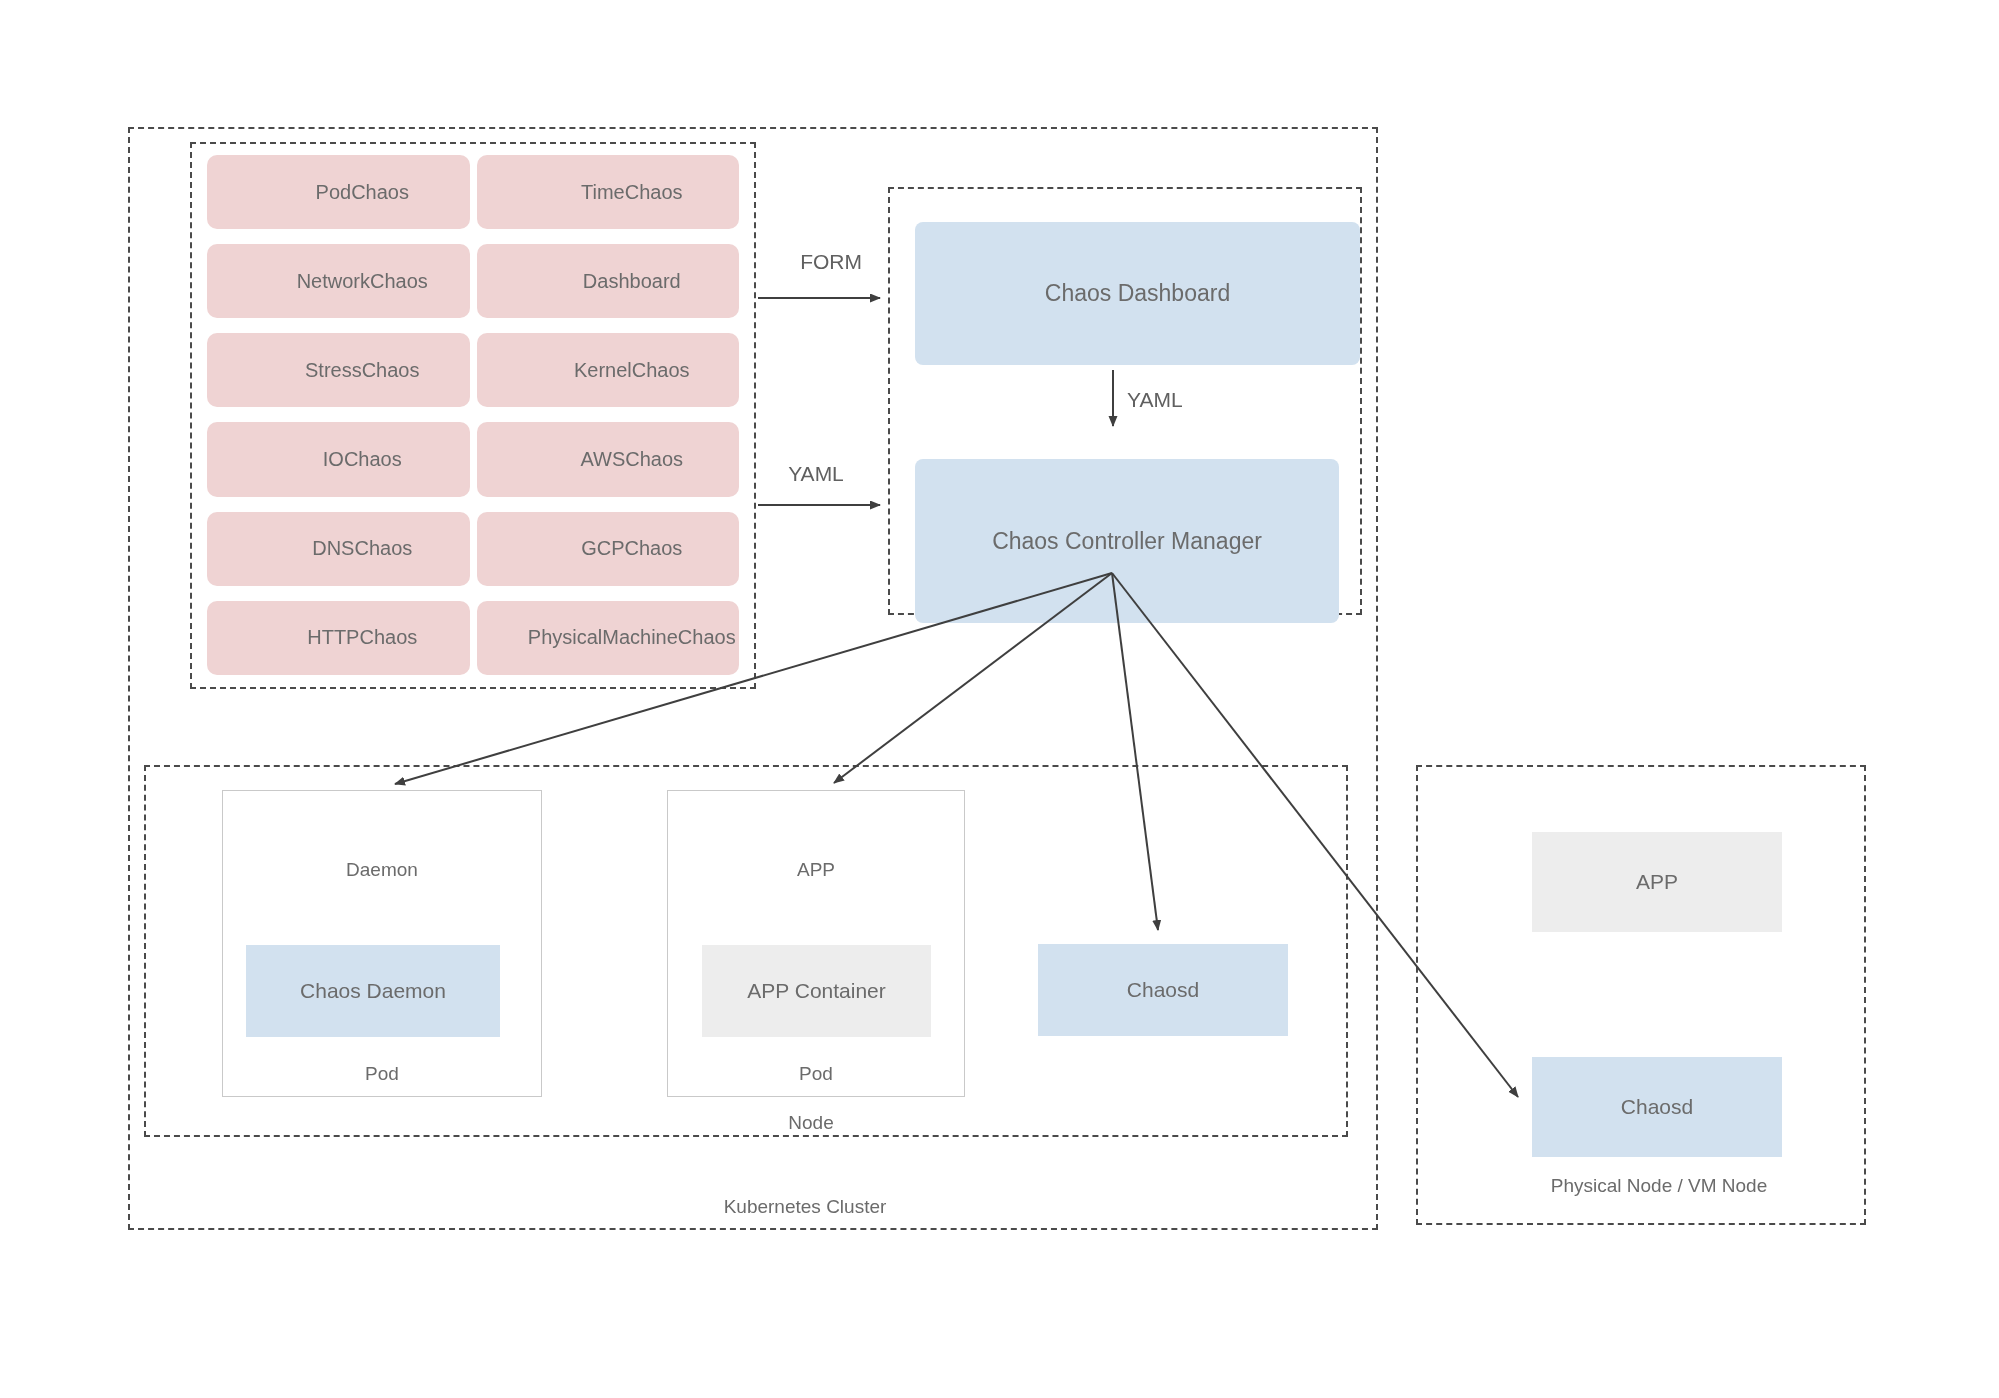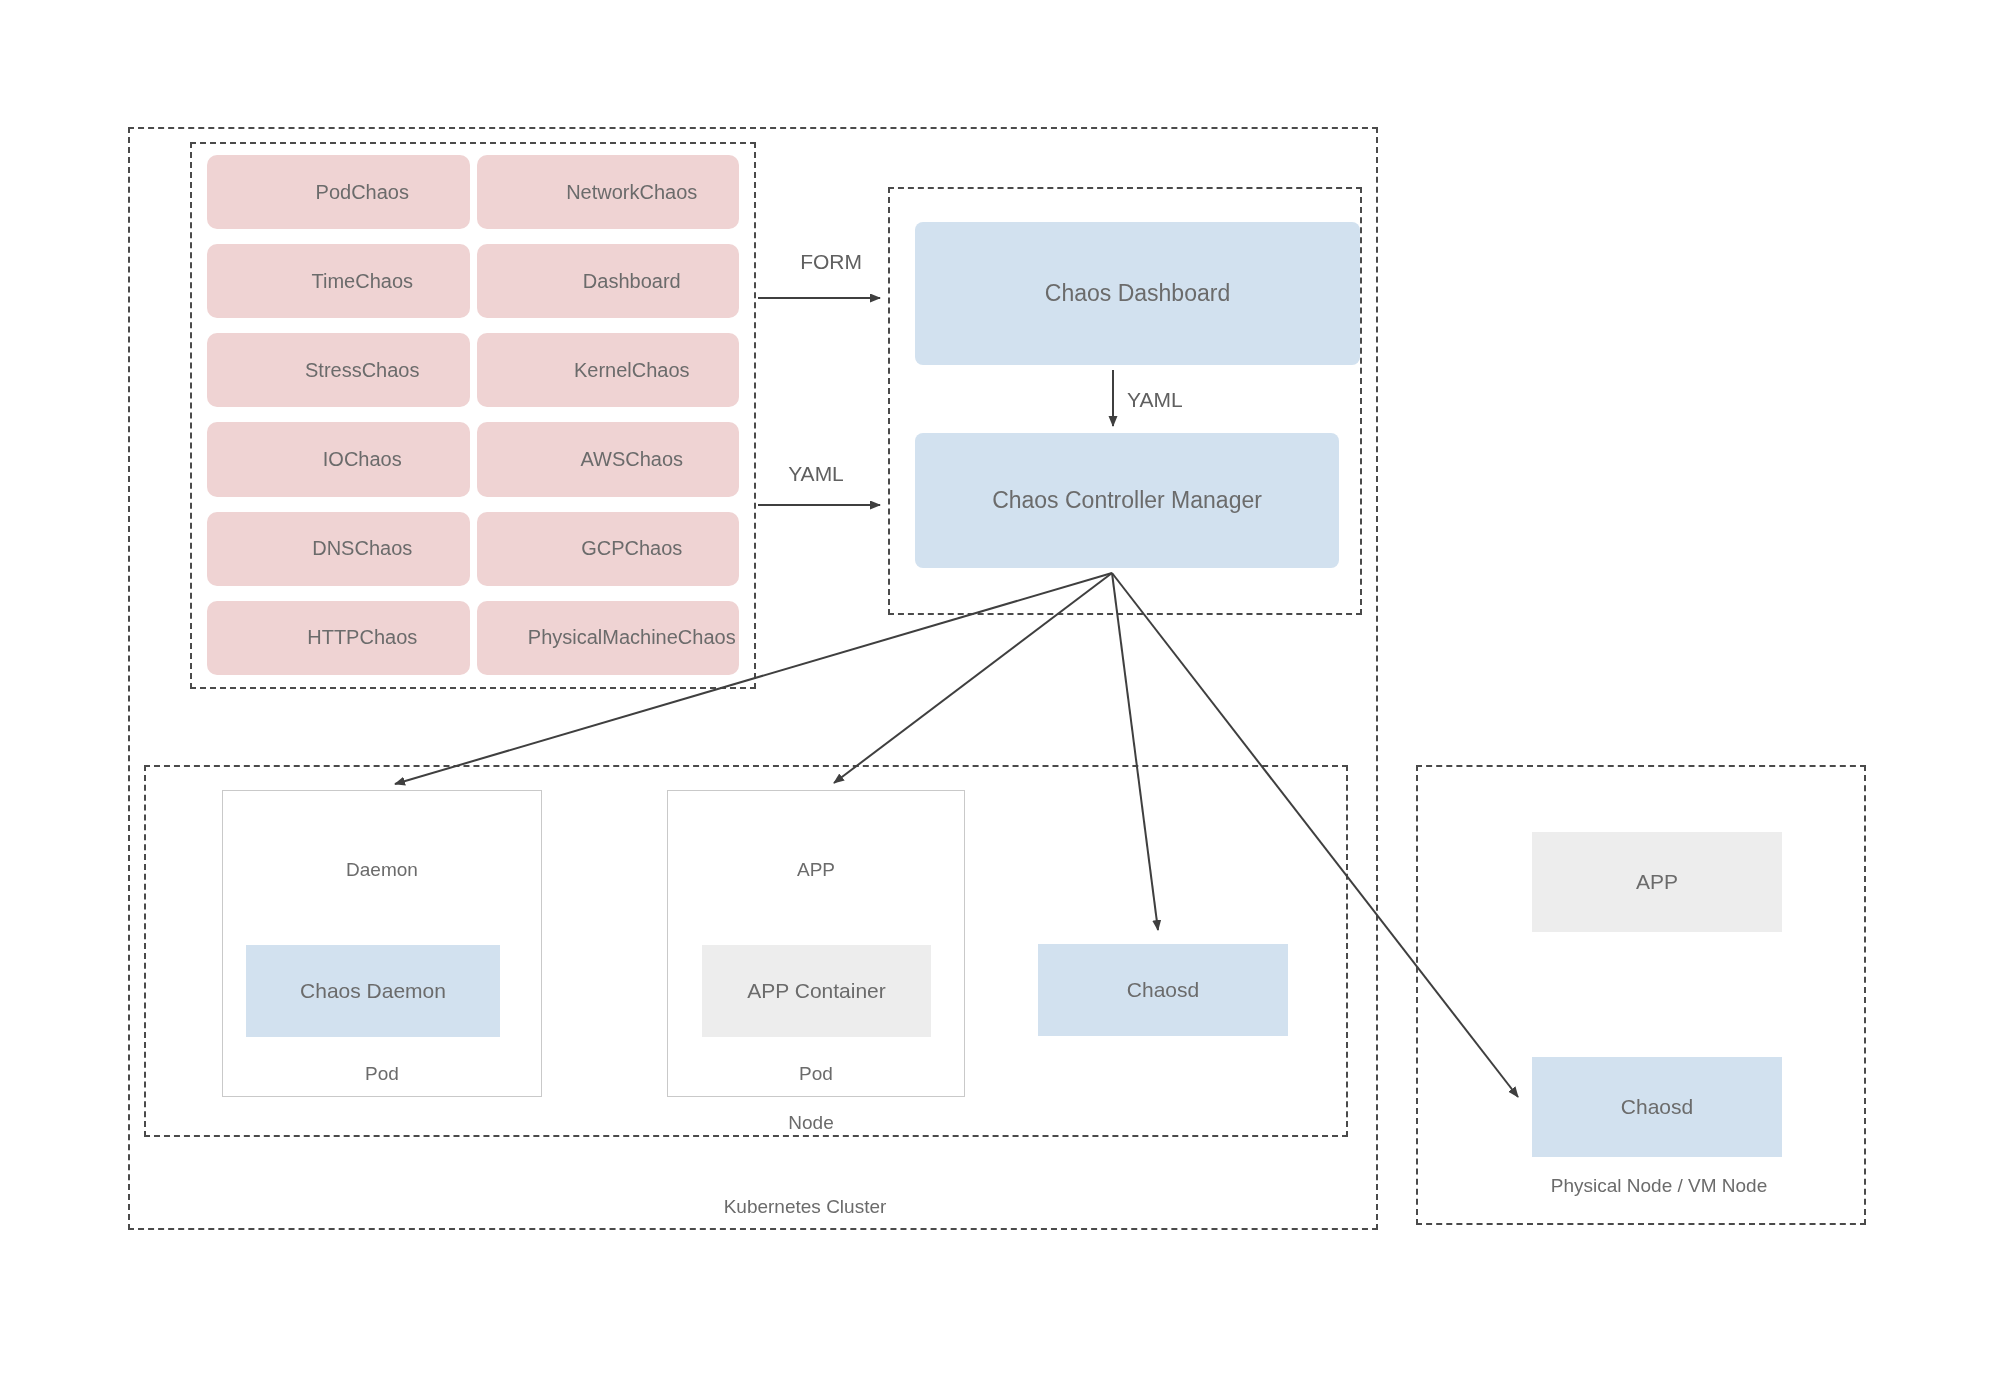--- a/index.html
+++ b/index.html
@@ -36,43 +36,43 @@
 </style>
 </head>
 <body>
 
 <div class="canvas">
 
   <div class="abs dashed" style="left:128px; top:127px; width:1250px; height:1103px;"></div>
 
   <div class="abs dashed chaos-grid">
     <div class="pink">PodChaos</div>
+    <div class="pink">TimeChaos</div>
     <div class="pink">NetworkChaos</div>
-    <div class="pink">TimeChaos</div>
     <div class="pink">Dashboard</div>
     <div class="pink">StressChaos</div>
     <div class="pink">KernelChaos</div>
     <div class="pink">IOChaos</div>
     <div class="pink">AWSChaos</div>
     <div class="pink">DNSChaos</div>
     <div class="pink">GCPChaos</div>
     <div class="pink">HTTPChaos</div>
     <div class="pink">PhysicalMachineChaos</div>
   </div>
 
   <div class="abs arrow-lbl" style="left:762px; top:250px; width:100px;text-align:right;">FORM</div>
   <div class="abs arrow-lbl" style="left:766px; top:462px; width:100px;">YAML</div>
 
   <div class="abs dashed" style="left:888px; top:187px; width:474px; height:428px;"></div>
 
   <div class="abs blue-lg" style="left:915px; top:222px; width:445px; height:143px;">Chaos Dashboard</div>
 
   <div class="abs arrow-lbl" style="left:1127px; top:388px; width:80px; text-align:left;">YAML</div>
 
-  <div class="abs blue-lg" style="left:915px; top:433px; width:424px; height:135px;">Chaos Controller Manager</div>
+  <div class="abs blue-lg" style="left:915px; top:459px; width:424px; height:164px;">Chaos Controller Manager</div>
 
   <div class="abs dashed" style="left:144px; top:765px; width:1204px; height:372px;"></div>
 
   <div class="abs pod" style="left:222px; top:790px; width:320px; height:307px;">
     <div class="abs lbl" style="left:0; top:68px; width:100%;">Daemon</div>
     <div class="abs inner-box blue-sm" style="left:23px; top:154px; width:254px; height:92px;">Chaos Daemon</div>
     <div class="abs lbl" style="left:0; top:272px; width:100%;">Pod</div>
   </div>
 
   <div class="abs pod" style="left:667px; top:790px; width:298px; height:307px;">

